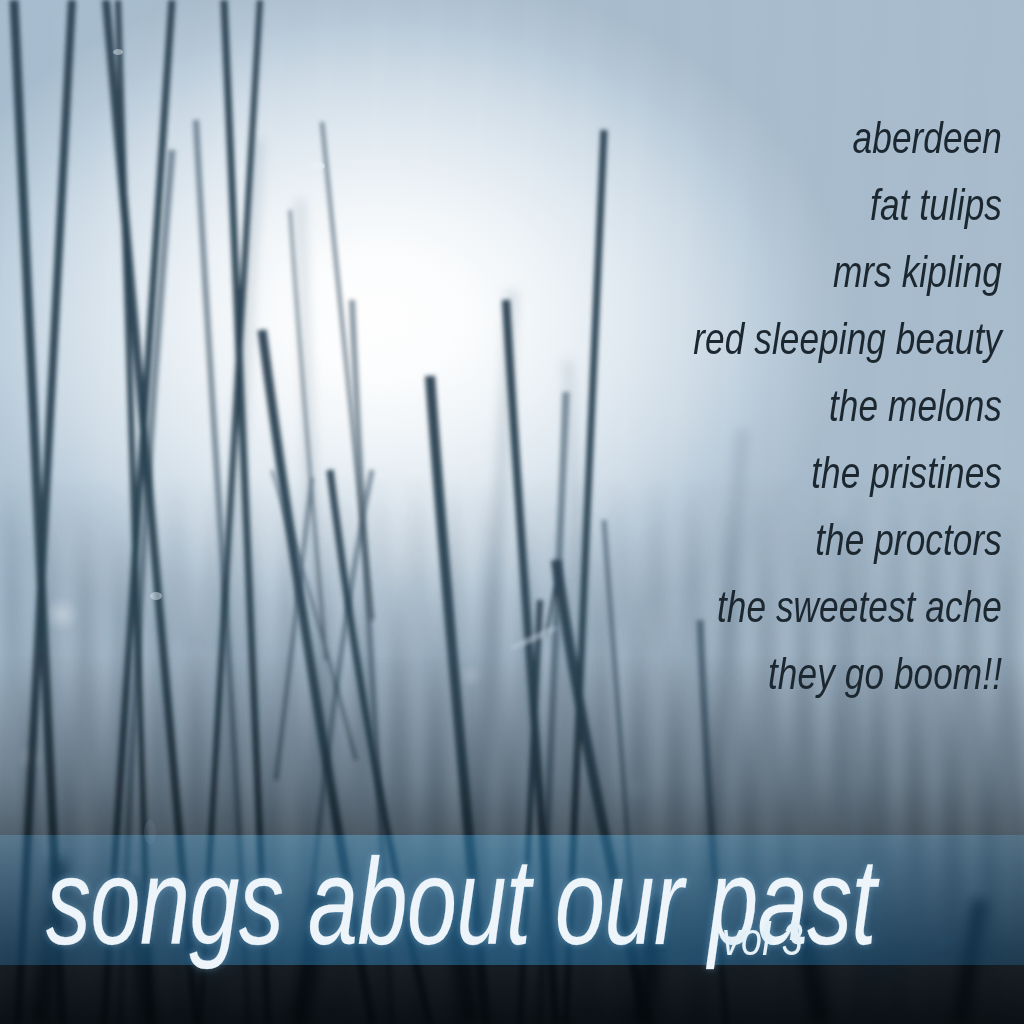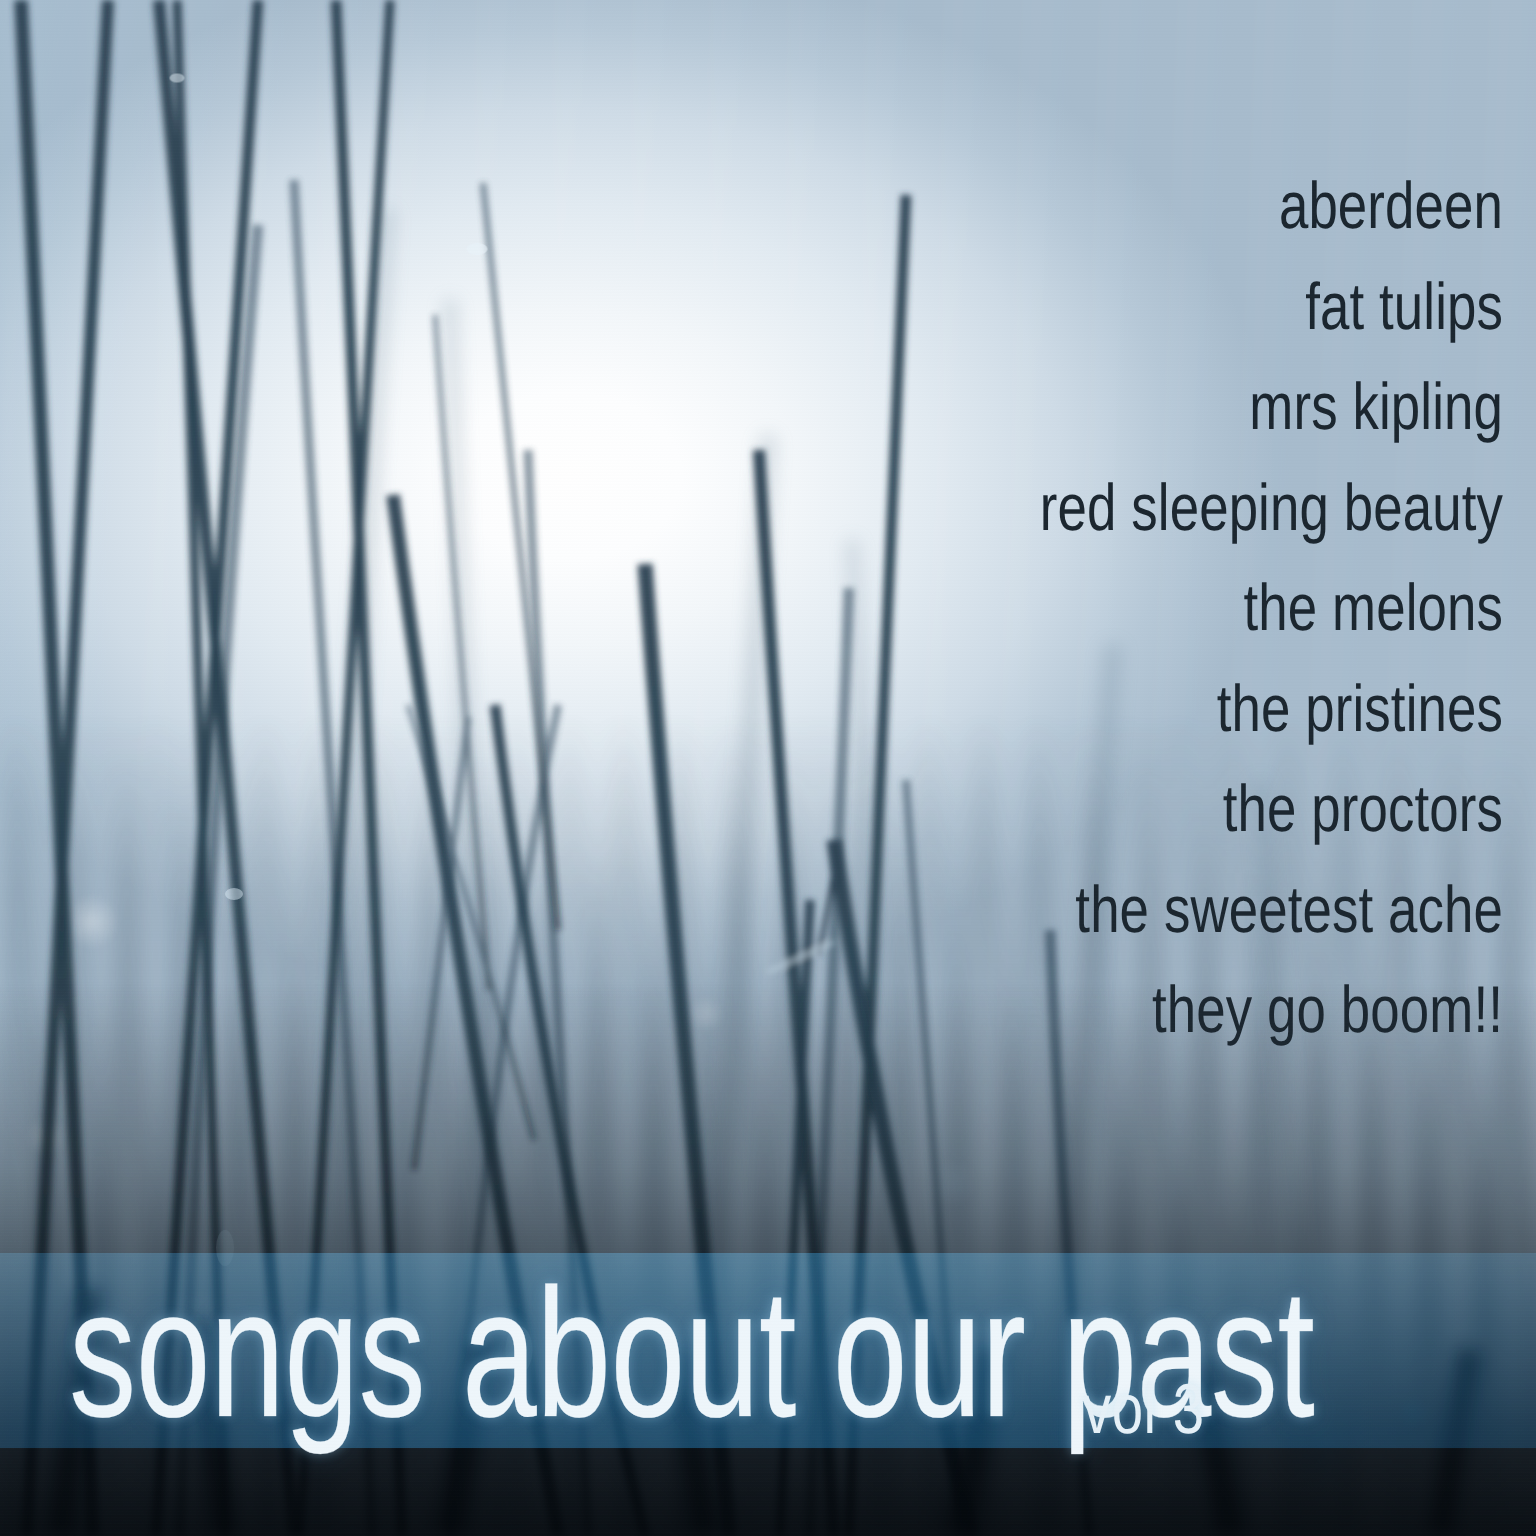--- a/index.html
+++ b/index.html
@@ -12,20 +12,21 @@
     font-family: "Liberation Sans", sans-serif;
   }
 
   #album-cover {
     position: relative;
     width: 1024px;
     height: 1024px;
     overflow: hidden;
     background: #cfdbe4;
     user-select: none;
+    font-style: italic;
   }
 
   
 
   .photo-layer {
     position: absolute;
     inset: 0;
     pointer-events: none;
   }
 

